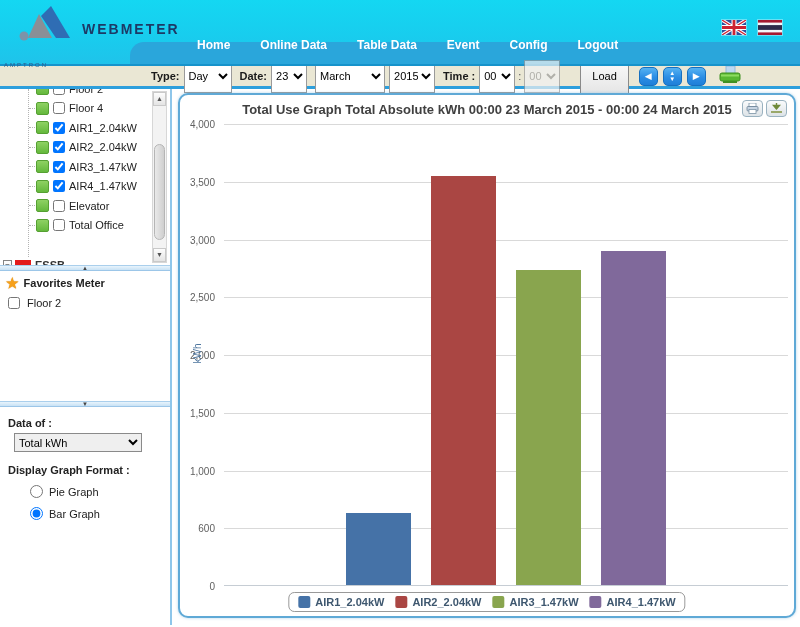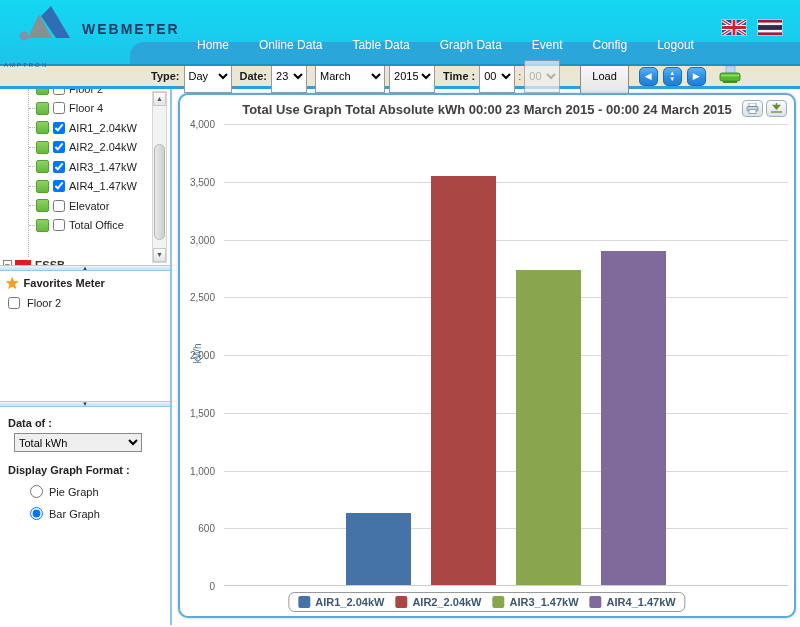--- a/index.html
+++ b/index.html
@@ -13,21 +13,21 @@
   .logo { position:absolute; left:18px; top:4px; display:flex; align-items:flex-start; }
   .logo svg { display:block; }
   .brand-text { margin-left:10px; margin-top:16px; }
   .brand-main { font-size:14px; font-weight:bold; letter-spacing:2px; color:#1d3a66; }
   .brand-sub { display:block; font-size:6px; letter-spacing:2px; color:#2a5a8a; margin-top:2px; margin-left:-78px; padding-top:22px;}
   .flags { position:absolute; right:18px; top:20px; display:flex; gap:12px; }
   .flag { display:block; width:24px; height:15px; box-shadow:0 0 0 1px rgba(255,255,255,.35); cursor:pointer; }
   .navstrip { position:absolute; left:130px; right:0; bottom:0; height:22px;
     background:#2aa6db; border-top-left-radius:14px;
     display:flex; align-items:center; padding-left:52px; }
-  .nav-item { color:#fff; font-size:12px; font-weight:normal; padding:0 15px; cursor:pointer;
+  .nav-item { color:#fff; font-size:12px; font-weight:bold; padding:0 15px; cursor:pointer;
     height:38px; line-height:22px; }
 
   
   .toolbar { height:23px; background:#eae7d4; border-bottom:3px solid #2d9fdc;
     display:flex; align-items:center; font-size:11px; color:#1a1a1a; padding-left:143px; }
   .toolbar .lbl { font-weight:bold; margin:0 4px 0 8px; }
   .toolbar select { font-size:11px; height:33px; border:1px solid #9a9a9a; background:#fff;
     font-family:"Liberation Sans",sans-serif; }
   .toolbar select:disabled { color:#999; background:#f2f2f2; }
   .sel-type{ width:48px; } .sel-day{ width:36px; } .sel-month{ width:70px; }
@@ -137,21 +137,20 @@
     <svg class="flag" viewBox="0 0 24 15">
       <rect width="24" height="15" fill="#a51931"></rect>
       <rect y="2.6" width="24" height="9.8" fill="#f4f5f8"></rect>
       <rect y="5.1" width="24" height="4.8" fill="#2d2a4a"></rect>
     </svg>
   </div>
   <div class="navstrip" id="nav-list">
       <div class="nav-item">Home</div>
       <div class="nav-item">Online Data</div>
       <div class="nav-item">Table Data</div>
-      <div class="nav-item">Graph Data</div>
       <div class="nav-item">Event</div>
       <div class="nav-item">Config</div>
       <div class="nav-item">Logout</div>
     </div>
 </div>
 
 <div class="toolbar">
   <span class="lbl">Type:</span>
   <select class="sel-type"><option>Day</option></select>
   <span class="lbl">Date:</span>

